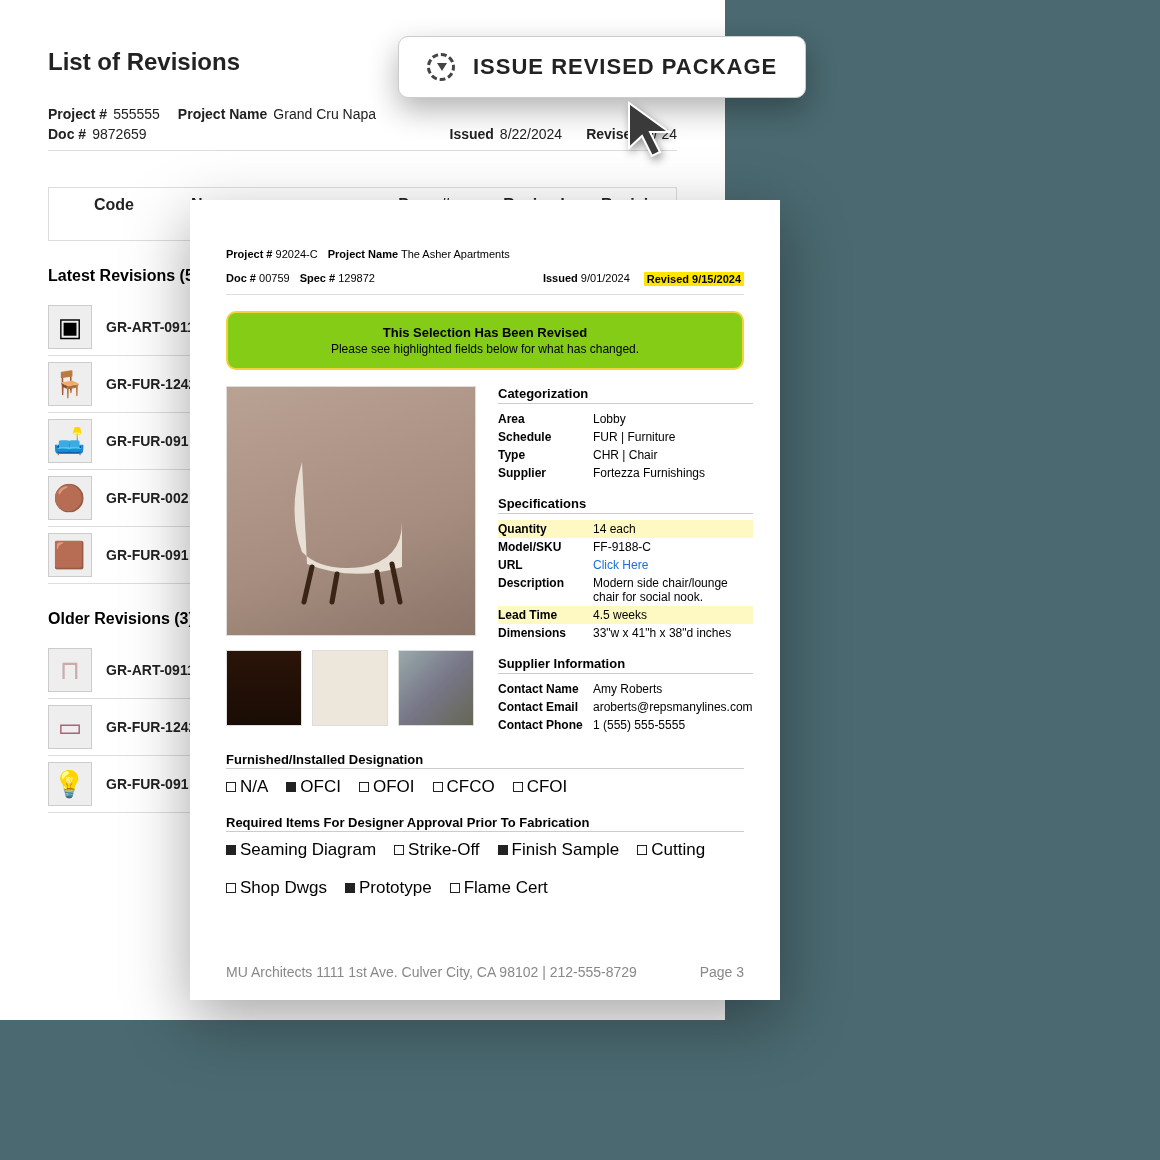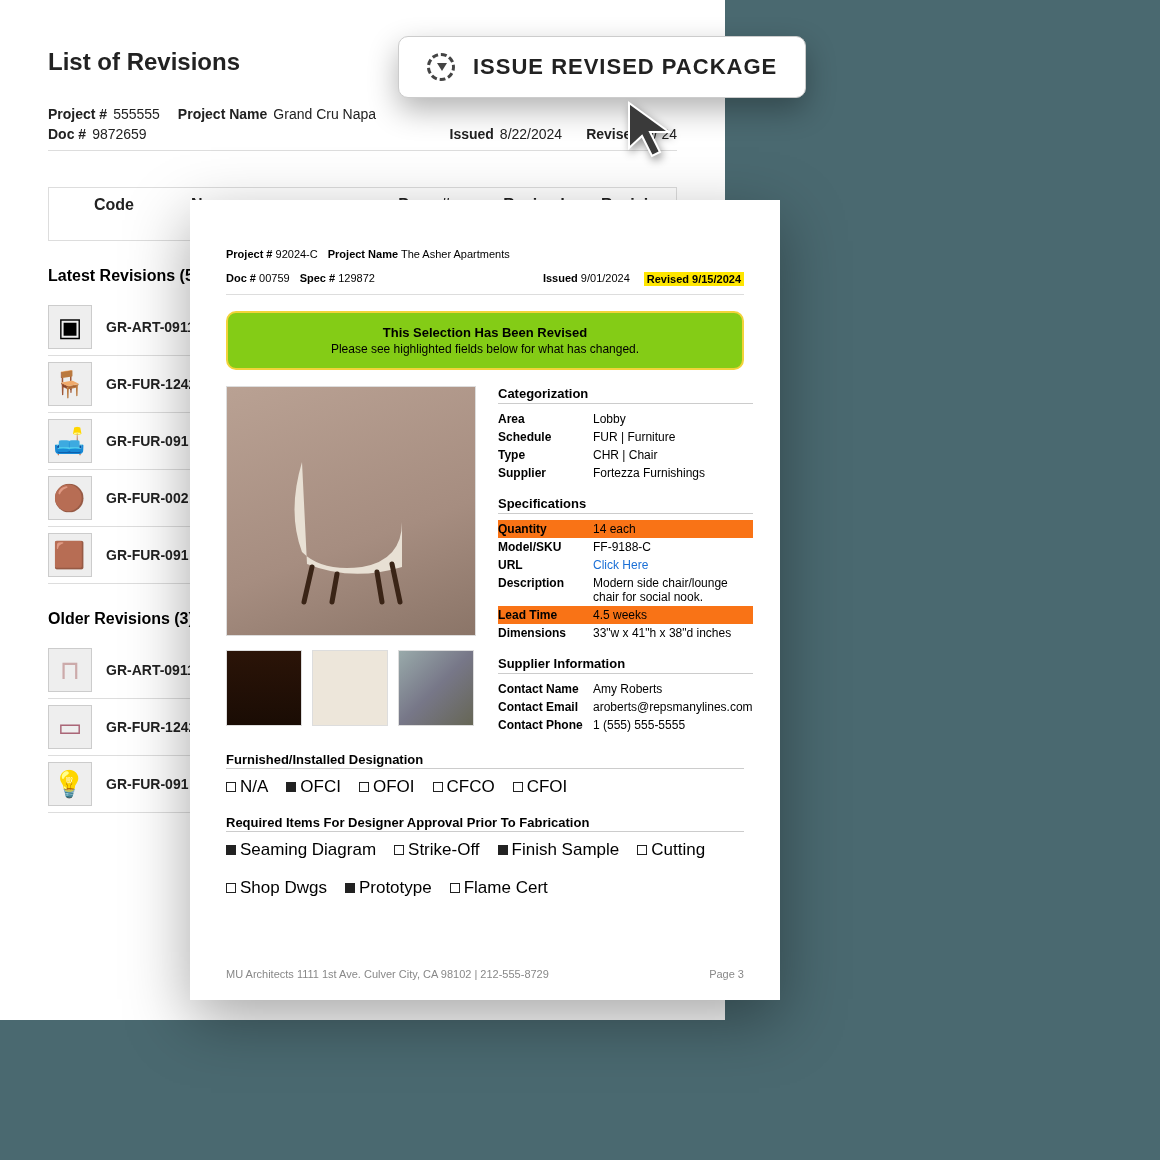--- a/index.html
+++ b/index.html
@@ -70,29 +70,29 @@
   .spec-body { display: flex; gap: 22px; margin-top: 16px; }
   .img-col { width: 250px; }
   .main-img { width: 250px; height: 250px; background: linear-gradient(160deg,#b9a193 0%,#a68d80 60%,#8b7568 100%); border:1px solid #ddd; position: relative; }
   .swatches { display: flex; gap: 10px; margin-top: 14px; }
   .swatch { width: 76px; height: 76px; border:1px solid #ddd; }
   .data-col { flex: 1; font-size: 12px; }
   .sect-h { font-weight: 700; font-size: 13px; border-bottom: 1px solid #ccc; padding-bottom: 2px; margin: 0 0 6px 0; }
   .kv { display: flex; padding: 2px 0; }
   .kv .k { width: 95px; font-weight: 700; }
   .kv .v { flex: 1; }
-  .kv.hlrow { background: #f97316; }
+  .kv.hlrow { background: #fef9c3; }
   .link { color: #1a6fd6; }
   .fid { margin-top: 18px; }
   .fid-title { font-weight: 700; font-size: 13px; border-bottom:1px solid #ccc; padding-bottom:1px; margin-bottom:8px; }
   .checks { display: flex; gap: 18px; flex-wrap: wrap; font-size: 17px; }
   .ck { display:flex; align-items:center; gap:4px; }
   .box { width:10px; height:10px; border:1px solid #222; display:inline-block; }
   .box.filled { background:#222; }
-  .footer { position:absolute; bottom:20px; left:36px; right:36px; display:flex; justify-content:space-between; font-size:11px; color:#888; }
+  .footer { position:absolute; bottom:20px; left:36px; right:36px; display:flex; justify-content:space-between; font-size:14px; color:#888; }
 
   
   .issue-btn {
     position: absolute;
     left: 398px;
     top: 36px;
     background: #fff;
     border: 1px solid #ccc;
     border-radius: 10px;
     padding: 16px 28px;

